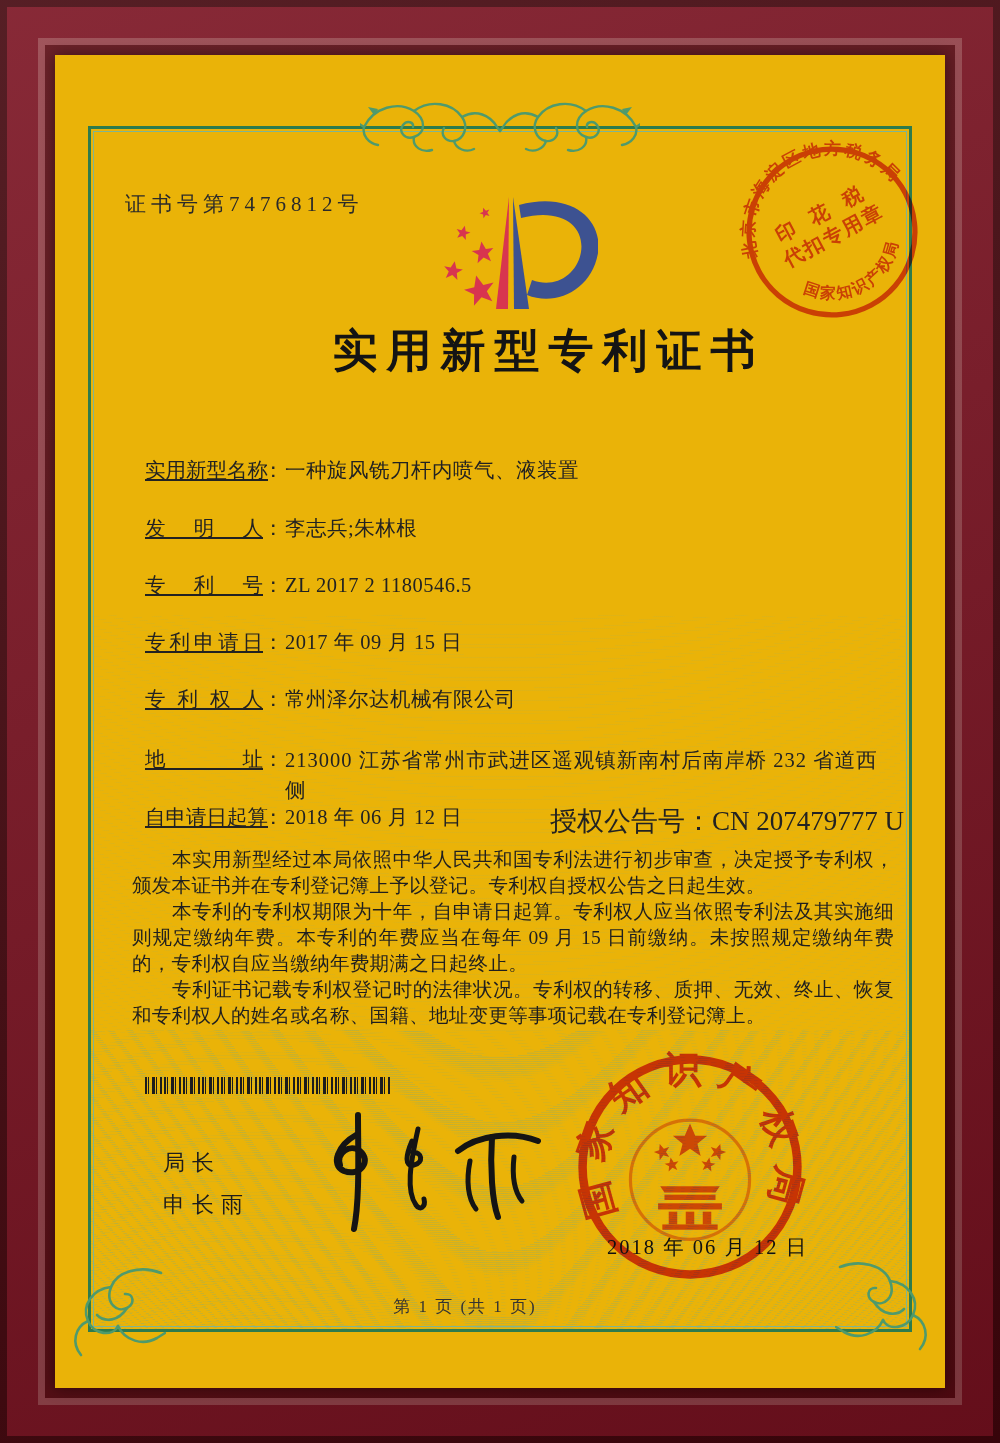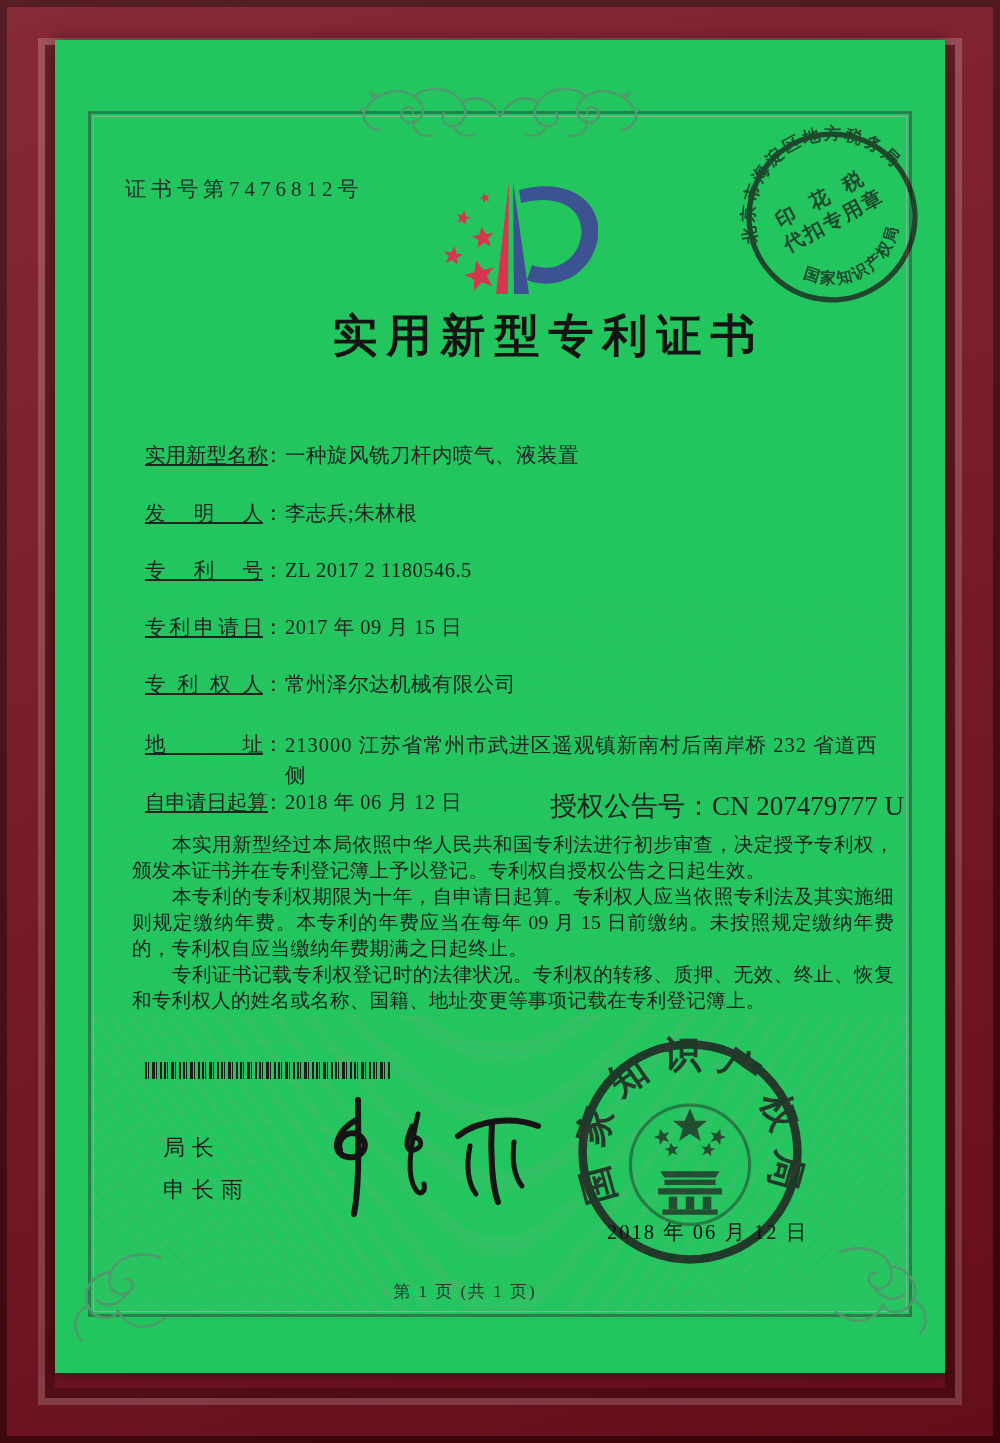--- a/index.html
+++ b/index.html
@@ -7,22 +7,22 @@
          font-family:"Liberation Serif","DejaVu Serif",serif;}
   
   .frame{position:absolute;inset:0;background:#7a1120;
     box-shadow: inset 0 0 0 7px #43050c,
                 inset 0 0 0 38px #7a1120,
                 inset 0 0 0 45px #96424a,
                 inset 0 0 0 55px #5c0a12;}
   .frame::after{content:"";position:absolute;inset:0;
     background:linear-gradient(160deg,rgba(255,255,255,.10),rgba(0,0,0,.18));}
   
-  .paper{position:absolute;left:55px;top:40px;width:890px;height:1333px;
-    background:#22c55e;
+  .paper{position:absolute;left:55px;top:55px;width:890px;height:1333px;
+    background:#eab308;
     box-shadow:0 0 14px rgba(0,0,0,.45);}
   .guilloche{position:absolute;left:36px;right:36px;top:975px;bottom:58px;
     background:
       repeating-radial-gradient(130% 90% at 50% 150%,
         rgba(123,172,128,.28) 0 1px, transparent 1.6px 8px),
       repeating-radial-gradient(120% 85% at 20% 160%,
         rgba(123,172,128,.14) 0 1px, transparent 1.6px 11px);
     }
   .guilloche-faint{position:absolute;left:36px;right:36px;top:560px;height:420px;
     background:repeating-radial-gradient(140% 100% at 50% 220%,

